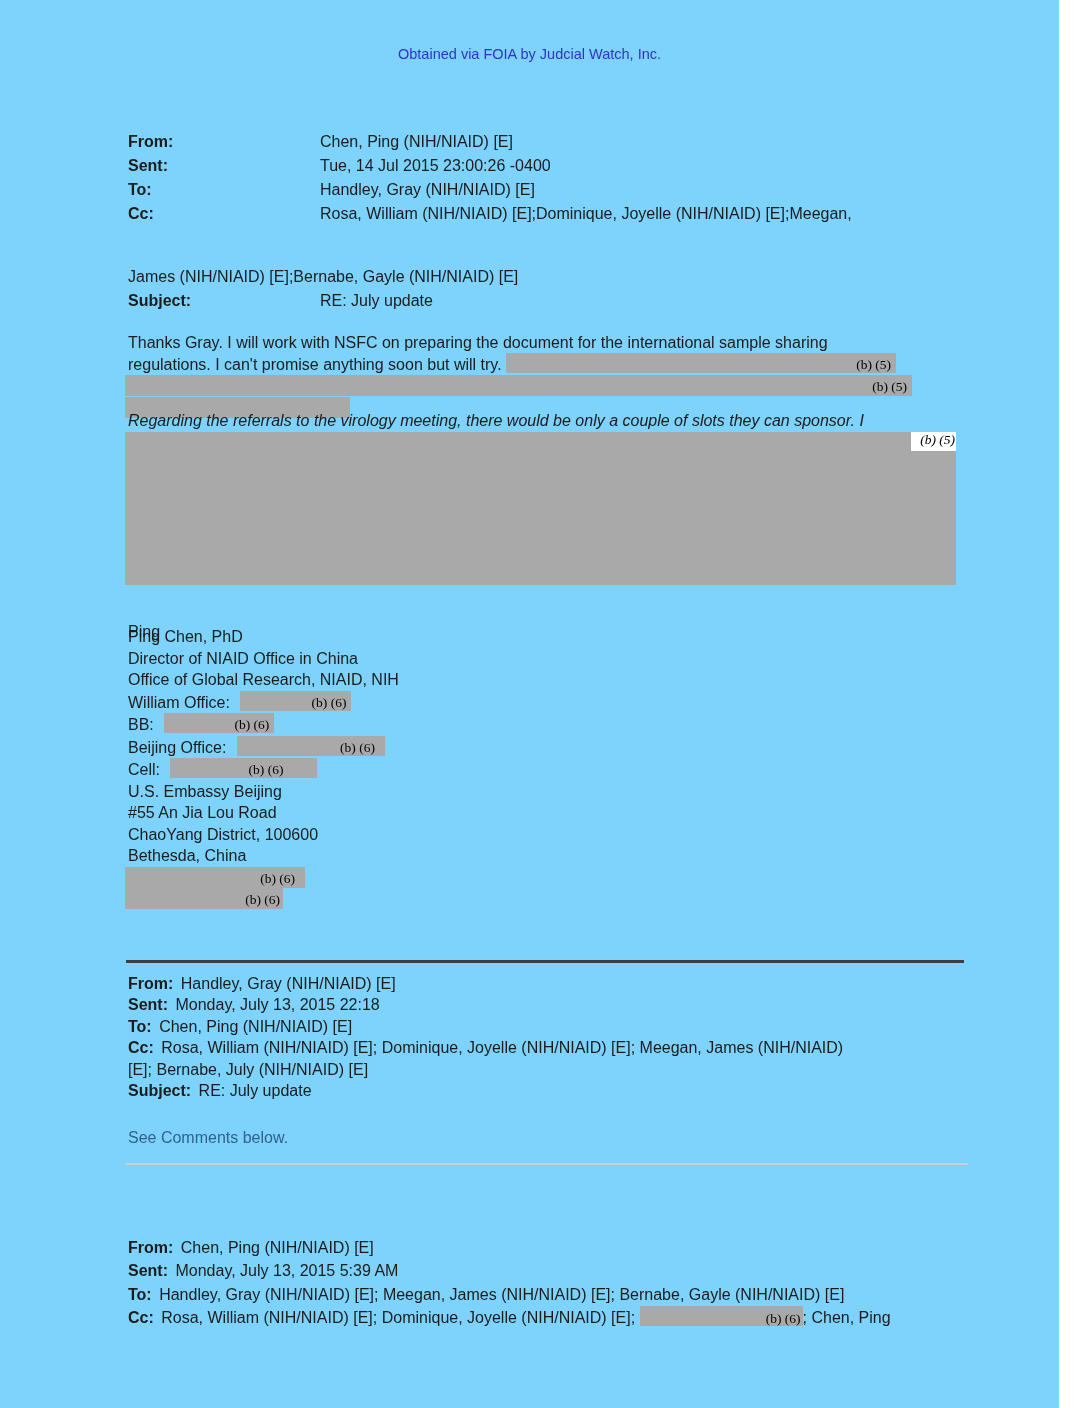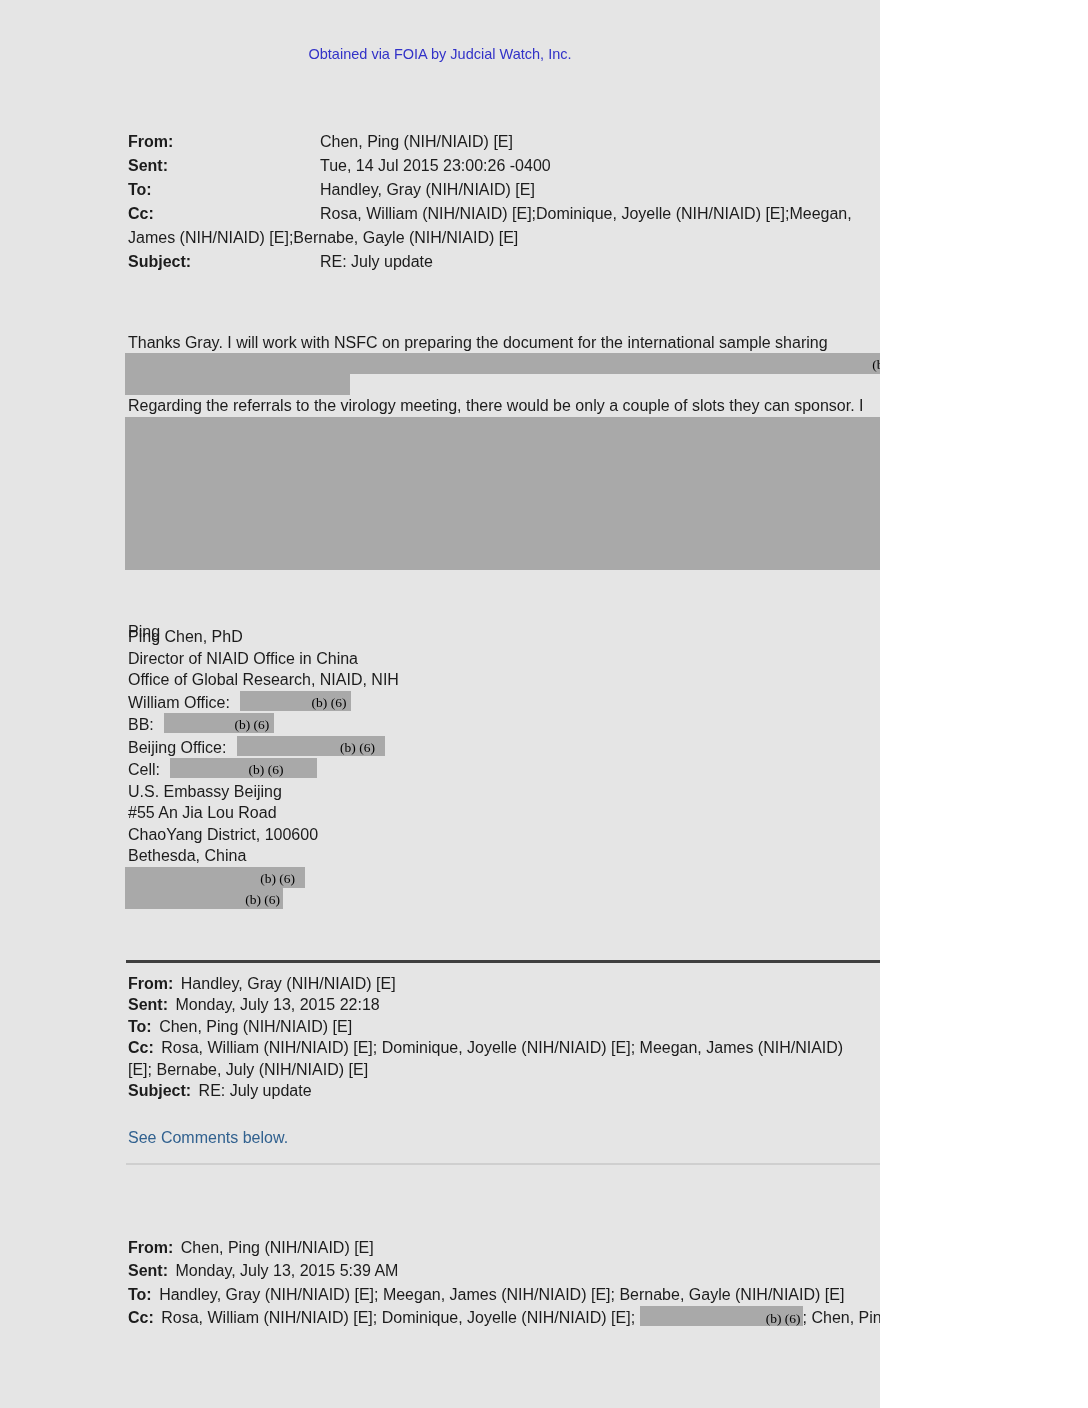--- a/index.html
+++ b/index.html
@@ -1,36 +1,37 @@
 <!DOCTYPE html>
 <html><head>
 <meta charset="utf-8">
 <style>
   html,body { margin:0; padding:0; background:#ffffff; }
   .page {
-    position:relative; width:880px; height:1408px; background:#e5e5e5;
+    position:relative; width:1048px; height:1408px; background:#7dd3fc;
     font-family:"Liberation Sans", sans-serif; color:#1c1c1c; font-size:16px;
     overflow:hidden;
+    padding-left:11px;
   }
   .sec { position:absolute; left:128px; width:846px; }
 
   .watermark {
     position:absolute; top:46px; left:0; width:100%; text-align:center;
     color:#3232c8; font-size:14.5px;
   }
 
   
   #header1 { top:130px; }
   .hrow { display:flex; line-height:24px; }
   .hlabel { font-weight:bold; flex:0 0 192px; }
-  .hfull { line-height:24px; }
+  .hfull { line-height:24px;margin-top:39px; }
 
   
   #para1 { top:332px; }
-  #para2 { top:395px; }
+  #para2 { top:410px;font-style:italic; }
   .bline { line-height:21.2px; white-space:nowrap; }
 
   
   .redact {
     display:inline-block; background:#a9a9a9; height:20px;
     vertical-align:text-bottom; text-align:right; overflow:hidden;
   }
   .bar { height:21px; vertical-align:top; }
   .rlabel {
     font-family:"Liberation Serif", serif; font-size:13.5px; color:#000;
@@ -91,20 +92,24 @@
     <div class="hfull">James (NIH/NIAID) [E];Bernabe, Gayle (NIH/NIAID) [E]</div>
     <div class="hrow">
       <span class="hlabel">Subject:</span>
       <span>RE: July update</span>
     </div>
   </section>
 
   <section class="sec" id="para1">
     <div class="bline">Thanks Gray. I will work with NSFC on preparing the document for the international sample sharing</div>
     <div class="bline">
+      <span>regulations. I can't promise anything soon but will try.</span>
+      <span class="redact" style="width:390px"><span class="rlabel">(b) (5)</span></span>
+    </div>
+    <div class="bline">
       <span class="redact bar" style="width:787px; margin-left:-3px"><span class="rlabel">(b) (5)</span></span>
     </div>
     <div class="bline">
       <span class="redact bar" style="width:225px; margin-left:-3px"></span>
     </div>
   </section>
 
   <section class="sec" id="para2">
     <div class="bline">Regarding the referrals to the virology meeting, there would be only a couple of slots they can sponsor. I</div>
     <div class="bigredact">

